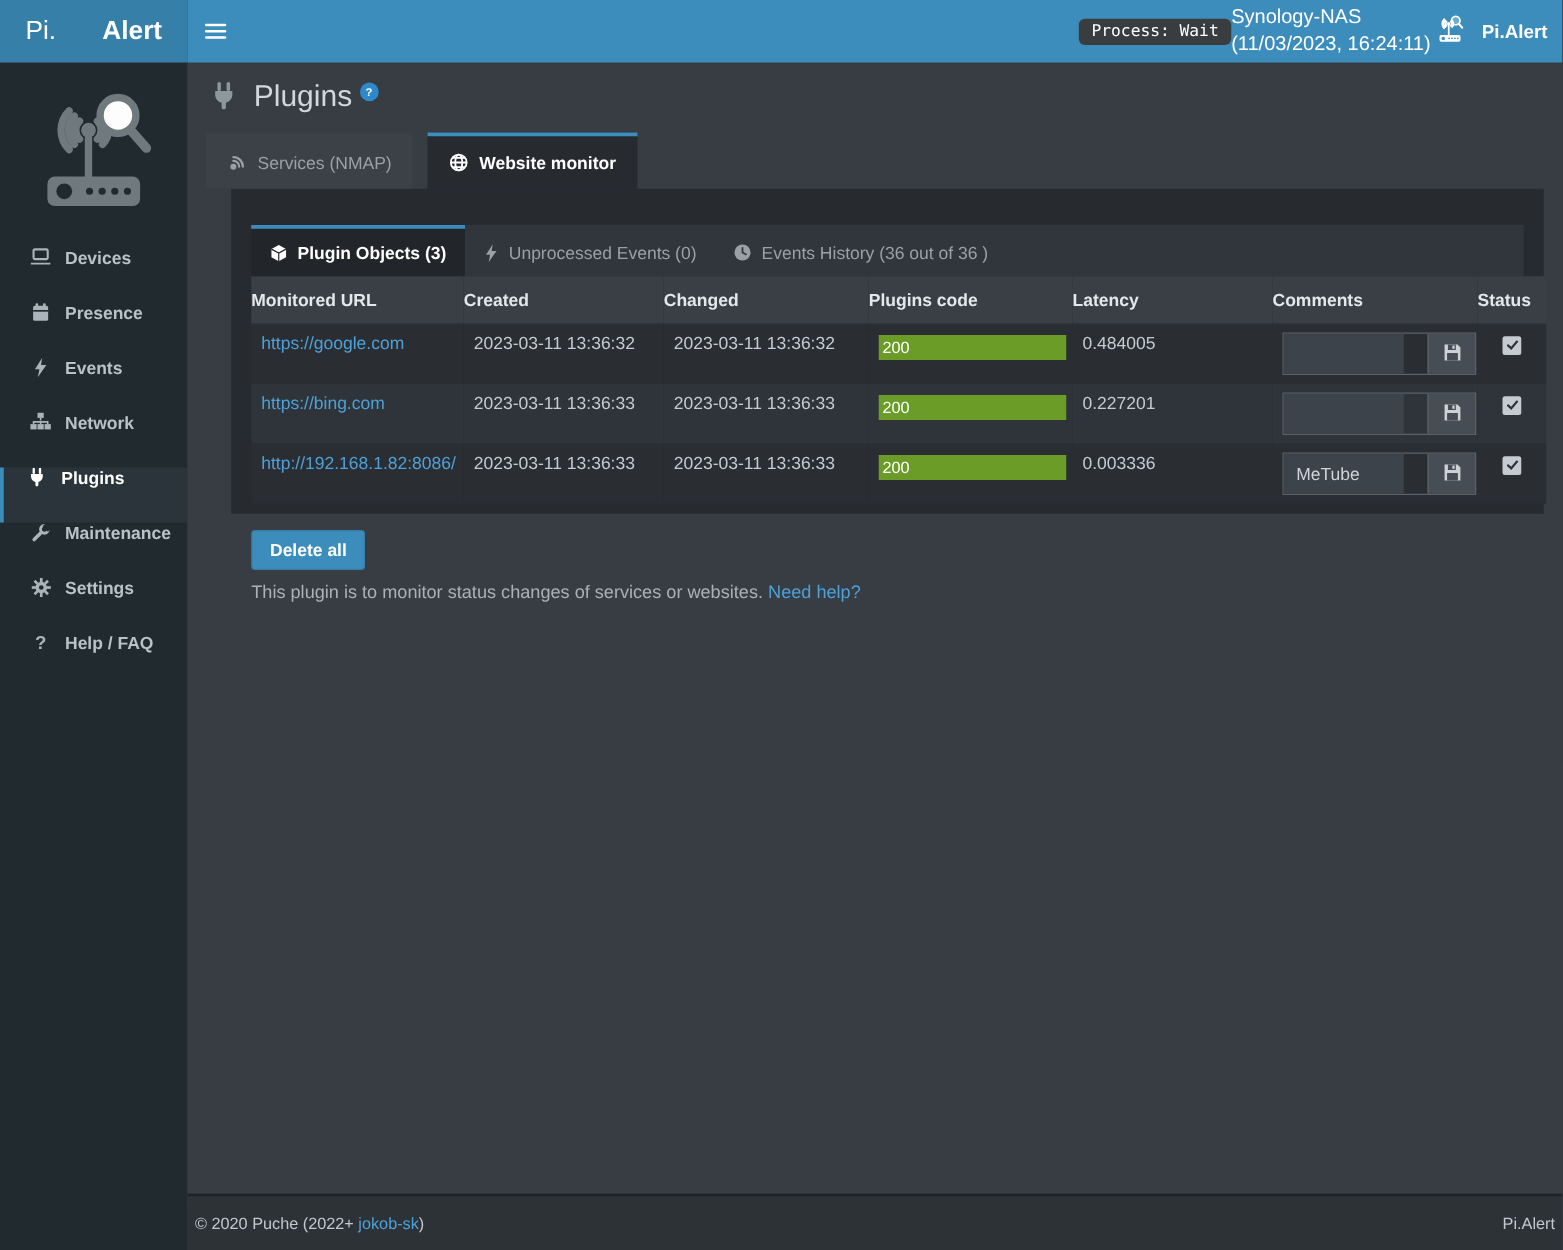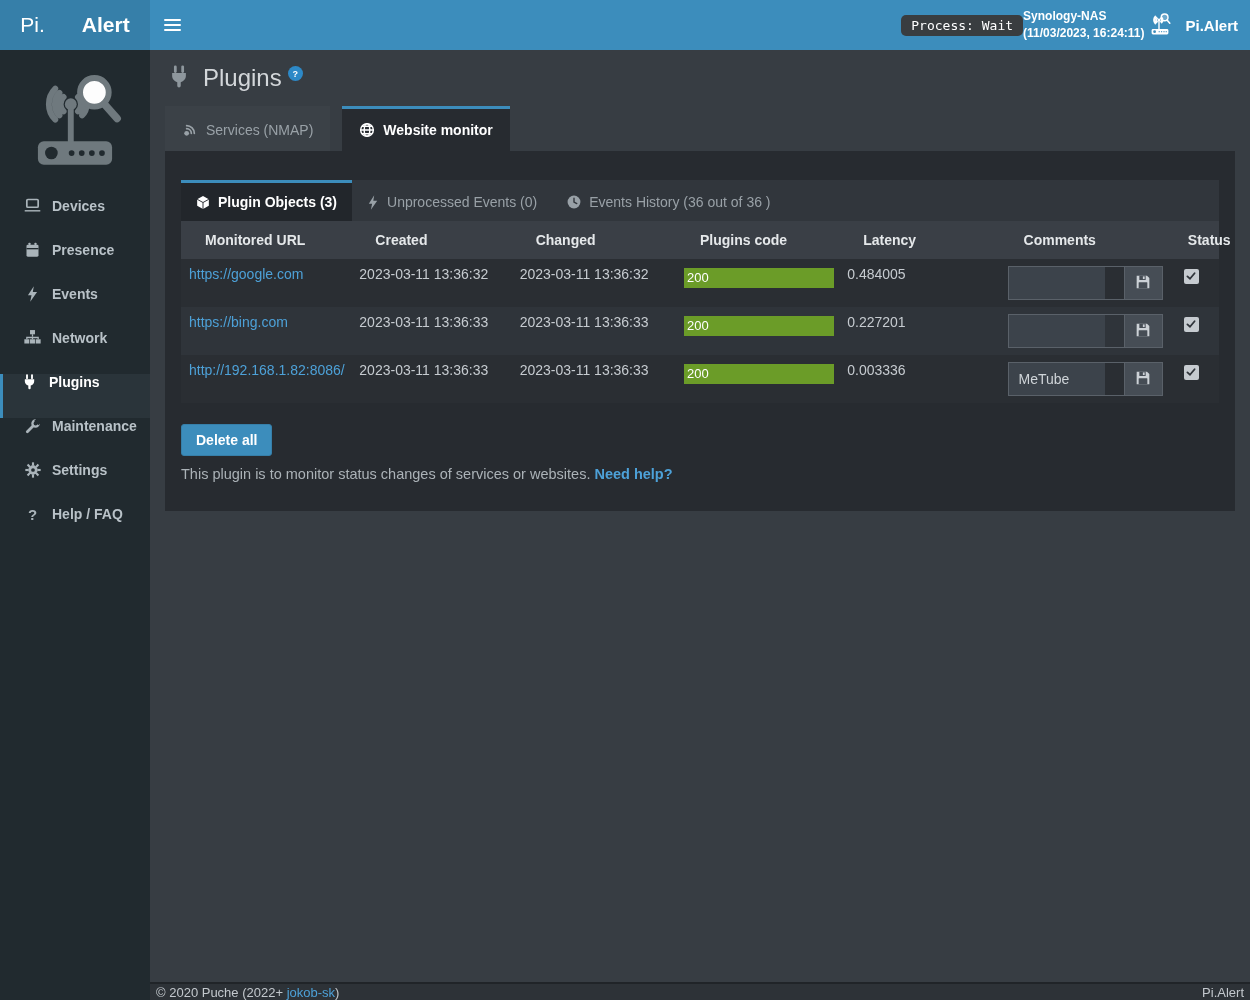--- a/index.html
+++ b/index.html
@@ -18,21 +18,21 @@
 
   
   .topbar{position:absolute;top:0;left:0;width:1250px;height:50px;display:flex;z-index:5;}
   .logo-box{width:150px;height:50px;background:var(--blue-dark);color:#fff;display:flex;align-items:center;justify-content:center;font-size:21px;}
   .logo-box b{font-weight:700;margin-left:37px;}
   .navbar{flex:1;background:var(--blue);display:flex;align-items:center;}
   .hamburger{width:44px;height:50px;display:flex;flex-direction:column;justify-content:center;align-items:center;gap:3px;cursor:pointer;}
   .hamburger span{display:block;width:17px;height:2px;background:#fff;border-radius:1px;}
   .nav-right{margin-left:auto;display:flex;align-items:center;padding-right:12px;}
   .process-badge{background:#393d40;color:#fff;font-family:"DejaVu Sans Mono",monospace;font-size:13px;padding:3px 10px;border-radius:5px;}
-  .host-block{color:#fff;font-weight:700;font-size:12px;line-height:1.4;}
+  .host-block{color:#fff;font-weight:400;font-size:16px;line-height:1.4;}
   .brand-right{display:flex;align-items:center;gap:9px;color:#fff;font-weight:700;font-size:15px;}
 
   
   .sidebar{position:absolute;top:50px;left:0;bottom:0;width:150px;background:var(--sidebar-bg);}
   .sidebar-logo{display:flex;justify-content:center;padding:12px 0 4px;}
   .side-nav{margin-top:14px;}
   .nav-item{height:44px;display:flex;align-items:flex-start;gap:11px;padding-left:21px;color:#b9c2c8;font-weight:600;font-size:14px;cursor:pointer;border-left:3px solid transparent;}
   .nav-item .ico{width:17px;display:flex;justify-content:center;color:#aab4ba;}
   .nav-item.active{background:var(--sidebar-active);border-left-color:var(--blue);color:#fff;padding-left:18px;}
   .nav-item.active .ico{color:#fff;}
@@ -42,49 +42,49 @@
   .content{position:absolute;top:50px;left:150px;right:0;bottom:32px;background:var(--content-bg);padding:8px 15px 0;overflow:hidden;}
   .page-header{display:flex;align-items:center;gap:13px;margin:6px 0 14px 3px;color:#8e979d;}
   .page-header h1{font-size:24px;font-weight:500;color:#d3d7da;}
   .title-badge{width:15px;height:15px;border-radius:50%;background:#2d89c7;color:#fff;font-size:9px;font-weight:700;display:flex;align-items:center;justify-content:center;align-self:flex-start;margin:2px 0 0 -7px;}
 
   .top-tabs{display:flex;gap:12px;height:45px;}
   .top-tab{display:flex;align-items:center;gap:8px;padding:0 17px;border-top:3px solid transparent;background:#3b4147;color:var(--muted);cursor:pointer;font-size:14px;}
   .top-tab .ico{display:flex;color:inherit;}
   .top-tab.active{background:var(--panel-bg);border-top-color:var(--blue);color:#fff;font-weight:700;}
 
-  .panel{background:var(--panel-bg);height:360px;padding:29px 16px 0;}
+  .panel{background:var(--panel-bg);height:260px;padding:29px 16px 0;margin-left:20px;}
 
   .inner-tabs{display:flex;background:var(--tabbar-bg);height:41px;}
   .inner-tab{display:flex;align-items:center;gap:8px;padding:0 15px;border-top:3px solid transparent;color:var(--muted);font-size:14px;cursor:pointer;}
   .inner-tab .ico{display:flex;color:inherit;}
   .inner-tab.active{background:var(--tab-active-bg);border-top-color:var(--blue);color:#fff;font-weight:700;}
 
   table{width:100%;border-collapse:collapse;table-layout:fixed;}
   col.c-url{width:170px}col.c-created{width:160px}col.c-changed{width:164px}
   col.c-status{width:163px}col.c-lat{width:160px}col.c-com{width:164px}col.c-chk{width:55px}
-  thead th{background:var(--thead-bg);color:#e5e8ea;font-weight:700;text-align:left;padding:11px 24px;font-size:14px;}
+  thead th{background:var(--thead-bg);color:#e5e8ea;font-weight:700;text-align:left;padding:11px 0;font-size:14px;}
   tbody td{padding:7px 8px;vertical-align:top;color:var(--text);font-size:14px;}
   tbody tr:nth-child(odd){background:var(--row-odd);}
   tbody tr:nth-child(even){background:var(--row-even);}
   td a{color:var(--link);text-decoration:none;}
   .bar{width:150px;height:20px;background:var(--green);color:#fff;font-size:13px;line-height:20px;padding-left:3px;margin-top:2px;}
   .comment-group{display:flex;width:155px;height:34px;border:1px solid var(--input-border);gap:19px;}
   .comment-group input{flex:1;min-width:0;background:var(--input-bg);border:none;outline:none;color:#cfd4d8;font-size:14px;padding:0 10px;font-family:"Liberation Sans",sans-serif;}
   .comment-group button{width:38px;background:var(--btn-bg);border:none;border-left:1px solid var(--input-border);display:flex;align-items:center;justify-content:center;cursor:pointer;color:#ccd1d6;}
   .chk-cell{text-align:center;}
   .cbx{display:inline-block;width:15px;height:15px;background:#c6cbd0;border-radius:2px;margin-top:3px;cursor:pointer;}
   .cbx svg{display:block;margin:1px auto 0;}
 
   .delete-btn{margin-top:21px;background:var(--blue);border:1px solid var(--blue-dark);color:#fff;padding:7px 14px;border-radius:3px;font-size:14px;font-weight:600;cursor:pointer;font-family:"Liberation Sans",sans-serif;}
   .plugin-help{margin-top:10px;color:#abb2b7;font-size:14.5px;}
-  .plugin-help a{color:var(--link);text-decoration:none;font-weight:700;text-align:center;}
+  .plugin-help a{color:var(--link);text-decoration:none;font-weight:400;text-align:center;}
 
   
-  .footer{position:absolute;left:150px;right:0;bottom:0;height:18px;background:var(--footer-bg);border-top:2px solid #202428;display:flex;align-items:center;justify-content:space-between;padding:0 6px;color:#c3c8cd;font-size:13px;}
+  .footer{position:absolute;left:150px;right:0;bottom:0;height:45px;background:var(--footer-bg);border-top:2px solid #202428;display:flex;align-items:center;justify-content:space-between;padding:0 6px;color:#c3c8cd;font-size:13px;}
   .footer a{color:var(--link);text-decoration:none;}
 </style>
 </head>
 <body>
 
 <header class="topbar">
   <div class="logo-box">
     <span><span>Pi.</span><b>Alert</b></span>
   </div>
   <div class="navbar">

